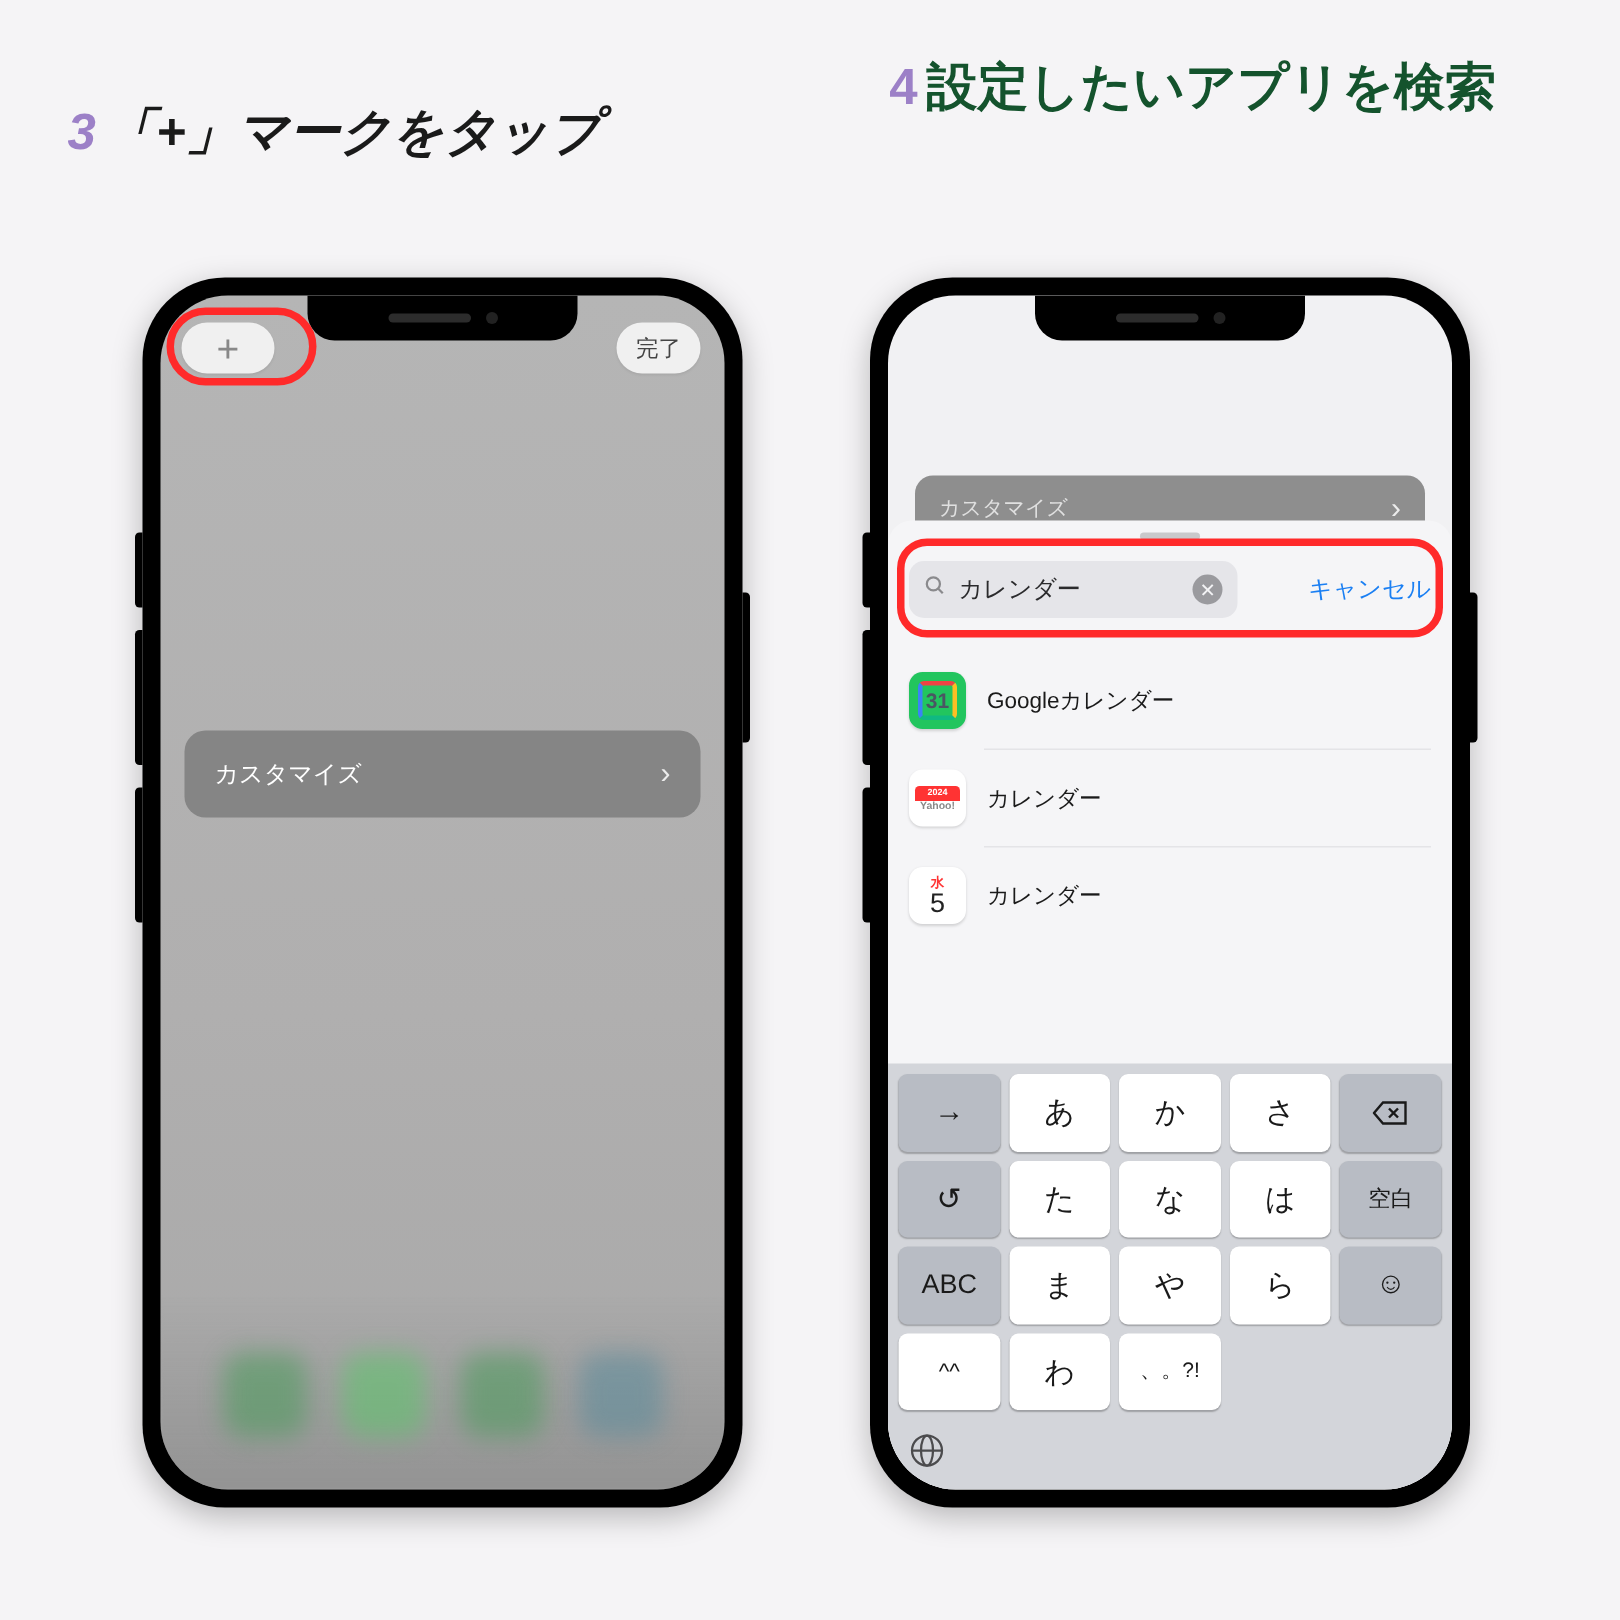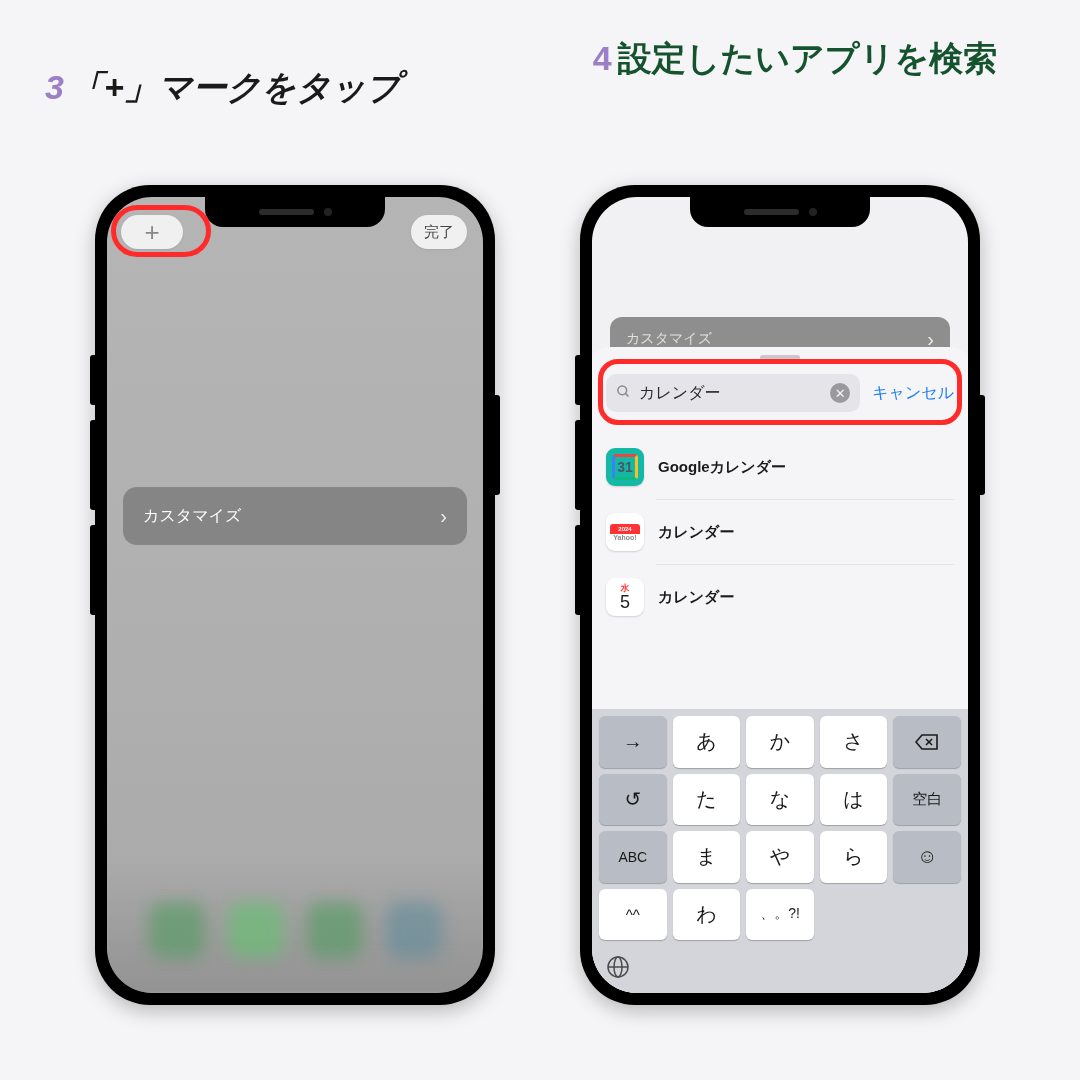--- a/index.html
+++ b/index.html
@@ -97,41 +97,41 @@
     .search-row {
       position:absolute; left:14px; right:14px; top:26px; height:40px; display:flex; align-items:center; gap:12px;
     }
     .search-field {
       flex:1; height:38px; background:#e5e5e9; border-radius:10px;
       display:flex; align-items:center; padding:0 10px; gap:8px; color:#7a7a7d;
     }
     .search-field .mag { color:#8a8a8d; font-size:16px;}
     .search-text { color:#2b2b2d; font-size:16px; flex:1;}
     .clear-btn { width:20px; height:20px; border-radius:50%; background:#9a9a9e; color:#f3f3f5; display:flex; align-items:center; justify-content:center; font-size:13px;}
-    .cancel-link { color:#1a7ff3; font-size:16px; }
+    .cancel-link { color:#1a7ff3; font-size:16px;margin-left:35px; }
     .hl-search { left:6px; right:6px; top:12px; height:66px; border-radius:20px;}
 
     .result-list { position:absolute; left:14px; right:14px; top:88px; }
     .result-item {
       display:flex; align-items:center; height:64px; gap:14px;
     }
     .divider { height:1px; background:#e4e4e7; margin-left:50px;}
     .app-icon {
       width:38px; height:38px; border-radius:9px; background:#fff; box-shadow:0 1px 2px rgba(0,0,0,0.15);
       display:flex; align-items:center; justify-content:center; font-size:11px; font-weight:700; flex-direction:column;
     }
-    .gcal { background:#14b8a6; position:relative;}
+    .gcal { background:#22c55e; position:relative;}
     .gcal-inner { width:26px; height:26px; border:3px solid #3b82f6; border-radius:4px; display:flex; align-items:center; justify-content:center; font-size:14px; font-weight:700; color:#4b5563; border-top-color:#ef4444; border-right-color:#fbbf24; border-bottom-color:#10b981;}
     .ycal { background:#fff; }
     .ycal-top{ width:30px; height:10px; background:#ff3333; border-radius:3px 3px 0 0; font-size:6px; color:#fff; display:flex; align-items:center; justify-content:center;}
     .ycal-body{ font-size:7px; color:#888;}
     .acal { background:#fff; }
     .acal-dot{font-size:9px; color:#ff3333; line-height:1;}
     .acal-num{font-size:18px; color:#222; line-height:1; font-weight:400;}
-    .result-label { font-size:15px; color:#1a1a1a; font-weight:700;}
+    .result-label { font-size:15px; color:#1a1a1a; font-weight:400;}
 
     
     .keyboard {
       position:absolute; left:0; right:0; bottom:0; height:284px; background:#d3d5da;
       display:flex; flex-direction:column;
     }
     .kb-grid { flex:1; display:grid; grid-template-columns: 1fr 1fr 1fr 1fr 1fr; grid-template-rows: repeat(4, 1fr); gap:6px; padding:7px;}
     .key {
       background:#fff; border-radius:6px; display:flex; align-items:center; justify-content:center;
       font-size:20px; color:#1a1a1a; box-shadow: 0 1px 1px rgba(0,0,0,0.25);
@@ -249,21 +249,21 @@
                 <line x1="17" y1="6" x2="11" y2="12"></line>
               </svg>
           </div>
 
           <div class="key gray sym">↺</div>
           <div class="key">た</div>
           <div class="key">な</div>
           <div class="key">は</div>
           <div class="key gray">空白</div>
 
-          <div class="key gray" style="font-size:14px;">ABC</div>
+          <div class="key gray" style="font-size:18px;">ABC</div>
           <div class="key">ま</div>
           <div class="key">や</div>
           <div class="key">ら</div>
 
           <div class="key gray sym">☺</div>
           <div class="key" style="font-size:15px;">^^</div>
           <div class="key">わ</div>
           <div class="key" style="font-size:14px;">、。?!</div>
         </div>
         <div class="kb-bottom">

